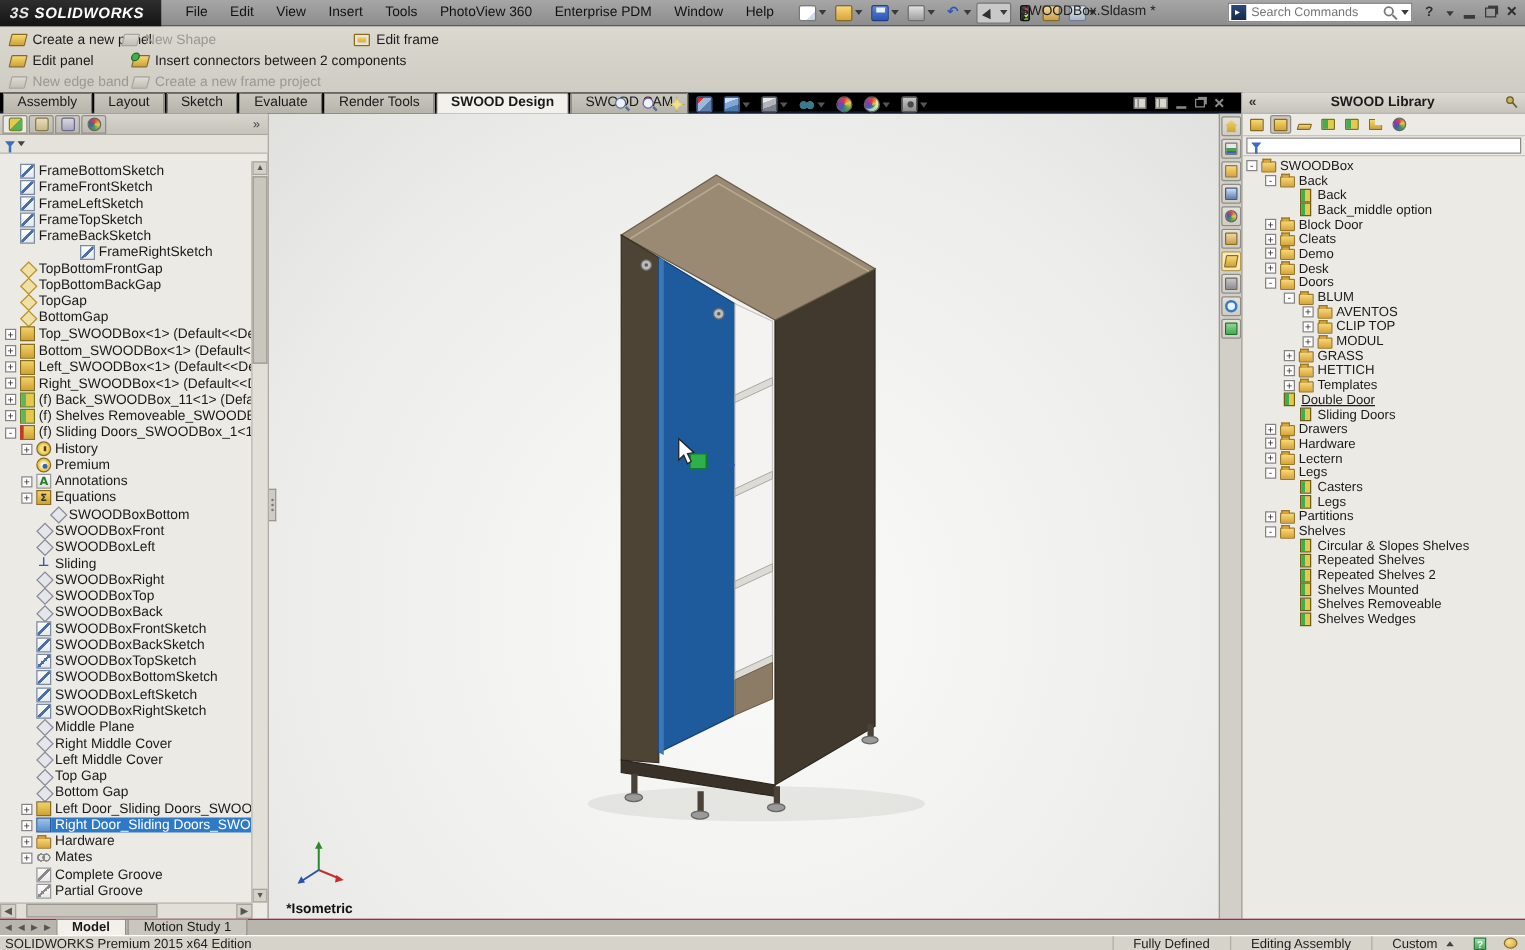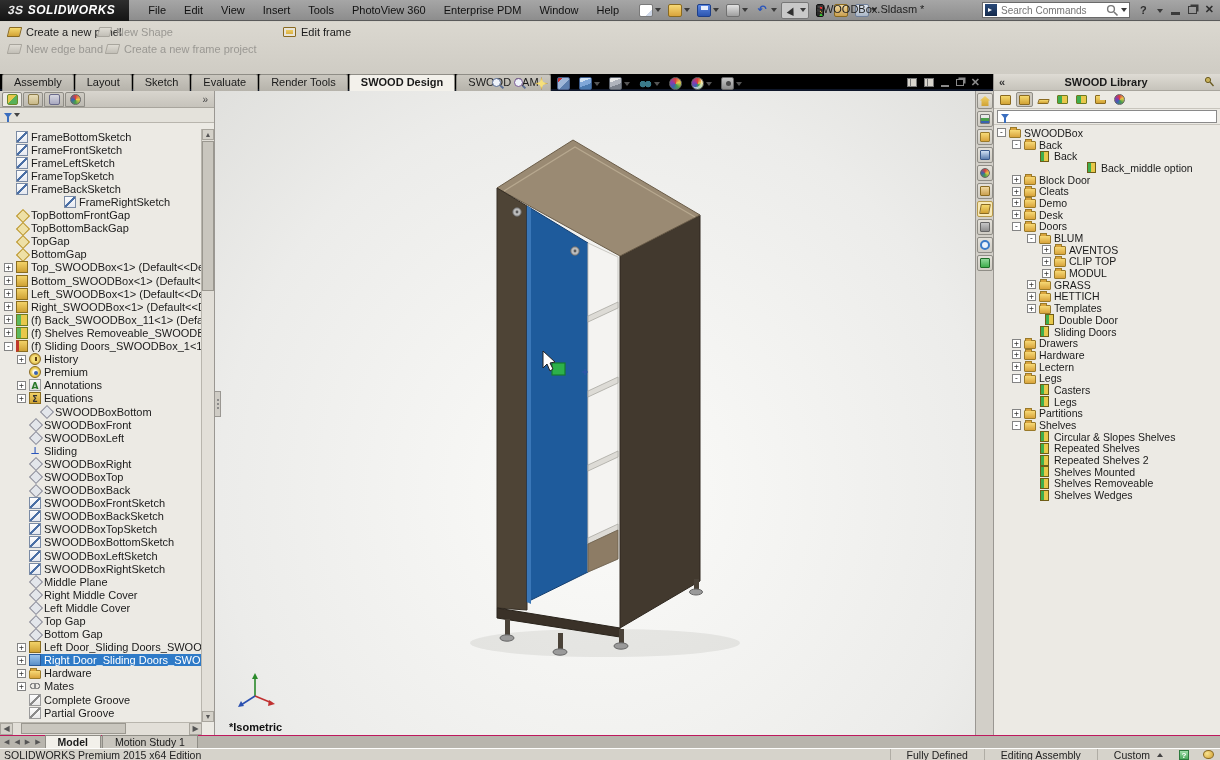--- a/index.html
+++ b/index.html
@@ -299,20 +299,31 @@
         <span class="sw-ic swic-shape"></span>
         <span class="sw-lab">New Shape</span>
         </div>
         <div class="sw-item">
         <span class="sw-ic swic-frame"></span>
         <span class="sw-lab">Edit frame</span>
         </div>
       </div>
     <div class="sw-row">
 
+    <div class="sw-item" style="width: 98px;">
+        <span class="sw-ic swic-edit-panel"></span>
+        <span class="sw-lab">Edit panel</span>
+        </div>
+        <div class="sw-item">
+        <span class="sw-ic swic-connectors"></span>
+        <span class="sw-lab">Insert connectors between 2 components</span>
+        </div>
+      </div>
+    <div class="sw-row">
+
     <div class="sw-item disabled" style="width: 98px;">
         <span class="sw-ic swic-edgeband"></span>
         <span class="sw-lab">New edge band</span>
         </div>
         <div class="sw-item disabled">
         <span class="sw-ic swic-frameproj"></span>
         <span class="sw-lab">Create a new frame project</span>
         </div>
       </div>
   </div>
@@ -795,21 +806,21 @@
         <div class="rrow" style="padding-left: 18px;">
           <span class="ex">-</span>
           <span class="ric ric-folder"></span>
           <span class="lab">Back</span>
         </div>
         <div class="rrow" style="padding-left: 33px;">
           <span class="ex"></span>
           <span class="ric ric-book"></span>
           <span class="lab">Back</span>
         </div>
-        <div class="rrow" style="padding-left: 33px; margin-left: 47px;">
+        <div class="rrow" style="padding-left: 33px;">
           <span class="ex"></span>
           <span class="ric ric-book"></span>
           <span class="lab">Back_middle option</span>
         </div>
         <div class="rrow" style="padding-left: 18px;">
           <span class="ex">+</span>
           <span class="ric ric-folder"></span>
           <span class="lab">Block Door</span>
         </div>
         <div class="rrow" style="padding-left: 18px;">
@@ -860,21 +871,21 @@
         <div class="rrow" style="padding-left: 33px;">
           <span class="ex">+</span>
           <span class="ric ric-folder"></span>
           <span class="lab">HETTICH</span>
         </div>
         <div class="rrow" style="padding-left: 33px;">
           <span class="ex">+</span>
           <span class="ric ric-folder"></span>
           <span class="lab">Templates</span>
         </div>
-        <div class="rrow" style="padding-left: 38px;">
+        <div class="rrow" style="padding-left: 20px; text-decoration: underline;">
           <span class="ex"></span>
           <span class="ric ric-book"></span>
           <span class="lab">Double Door</span>
         </div>
         <div class="rrow" style="padding-left: 33px;">
           <span class="ex"></span>
           <span class="ric ric-book"></span>
           <span class="lab">Sliding Doors</span>
         </div>
         <div class="rrow" style="padding-left: 18px;">

